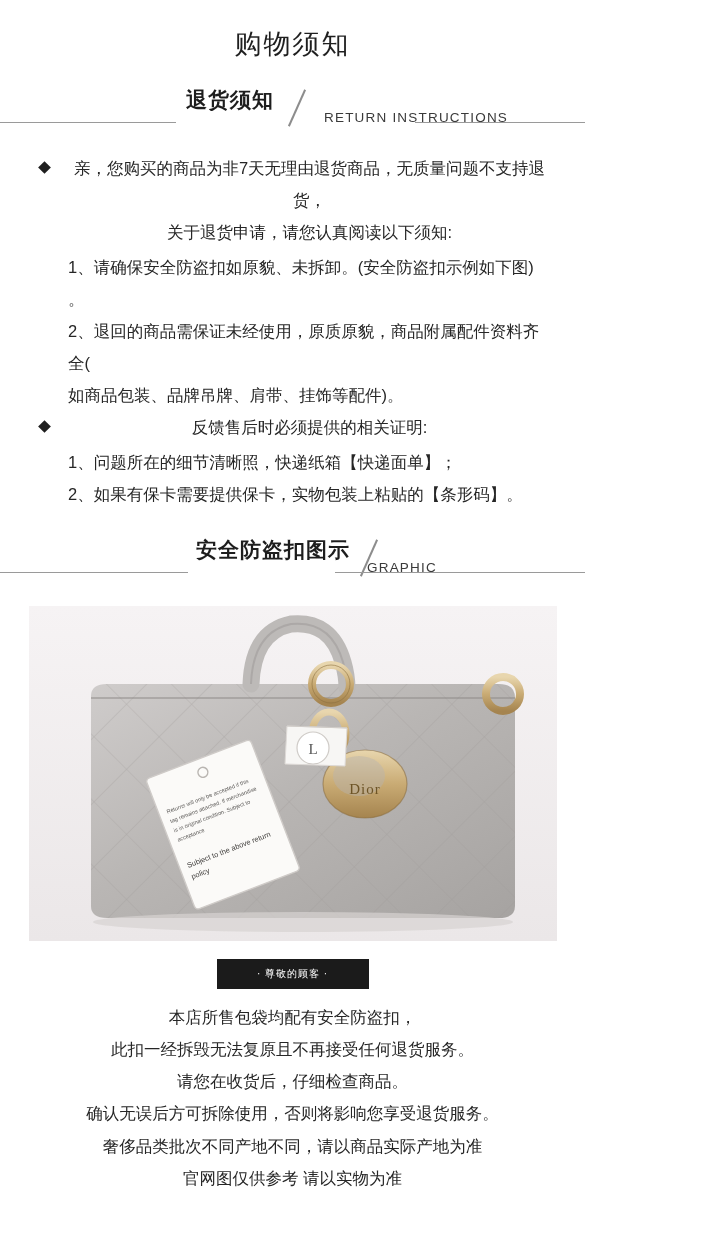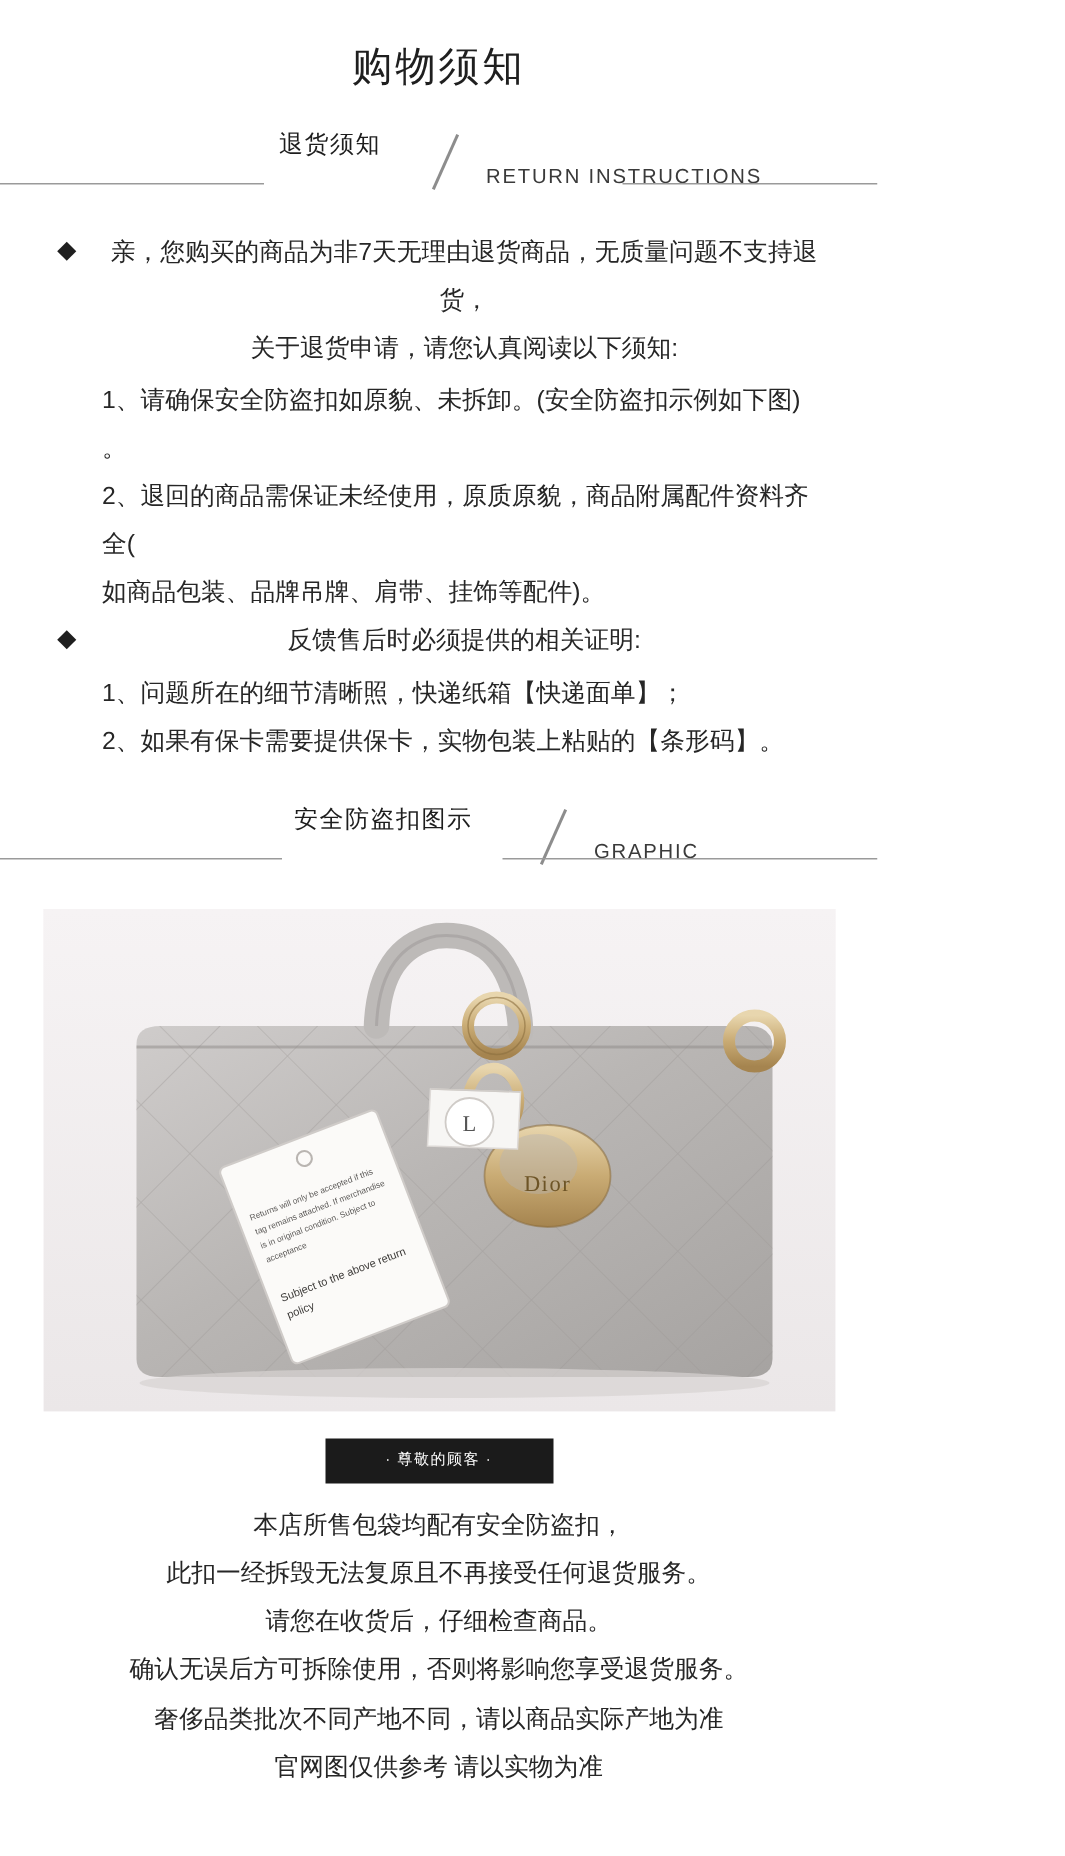--- a/index.html
+++ b/index.html
@@ -31,22 +31,22 @@
   
   .section-head {
     position: relative;
     margin-top: 24px;
     height: 56px;
   }
   .section-head .cn {
     position: absolute;
     left: 186px;
     top: 0px;
-    font-size: 16px;
-    font-weight: 400;
+    font-size: 21px;
+    font-weight: 700;
     color: #1d1d1d;
     letter-spacing: 1px;
   }
   .section-head .slash {
     position: absolute;
     left: 296px;
     top: 2px;
     width: 2px;
     height: 40px;
     background: #8d8d8d;
@@ -72,21 +72,21 @@
     position: absolute;
     right: 0;
     top: 36px;
     width: 170px;
     height: 1px;
     background: #9a9a9a;
   }
 
   .section-head.graphic .cn { left: 196px; top: 0; }
   .section-head.graphic .slash { left: 368px; }
-  .section-head.graphic .en { left: 396px; }
+  .section-head.graphic .en { left: 367px; }
   .section-head.graphic .rule-left { width: 188px; }
   .section-head.graphic .rule-right { width: 250px; right: 0; }
 
   
   .body-block {
     margin: 10px 34px 0 34px;
     font-size: 16.5px;
     line-height: 1.95;
     color: #262626;
   }

